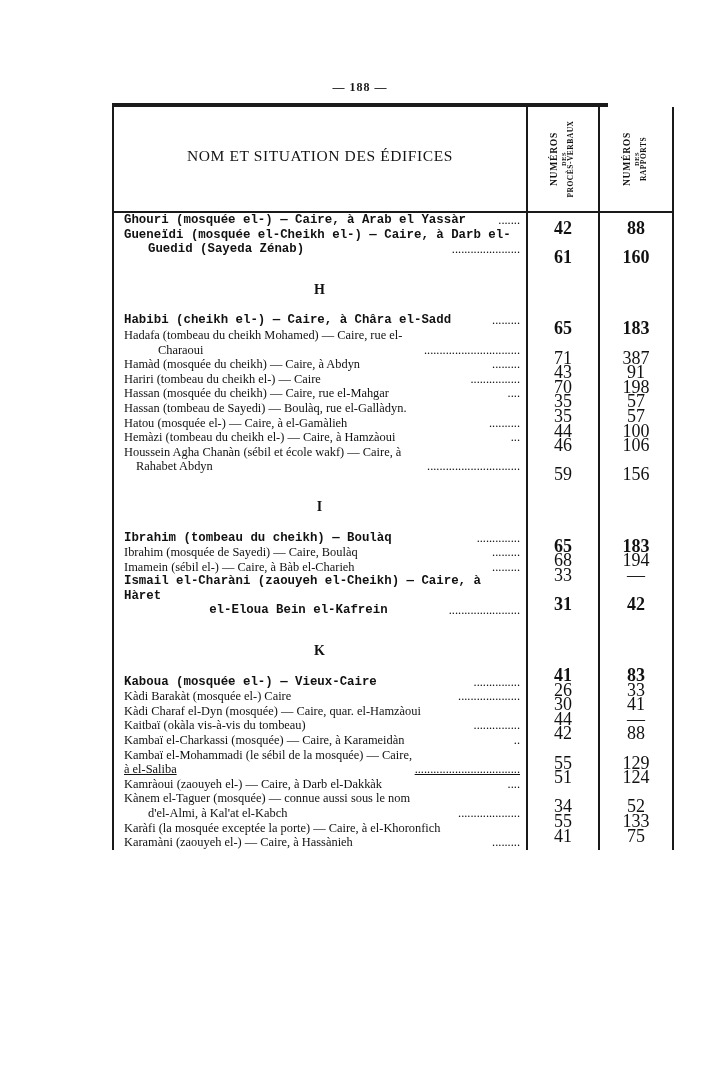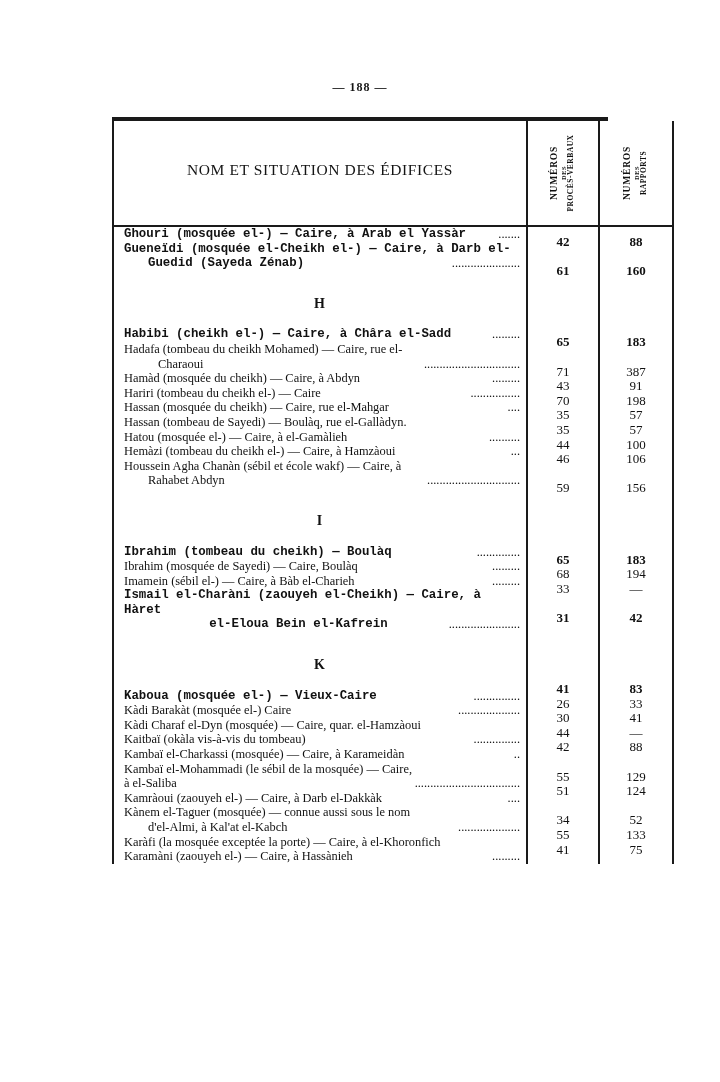--- a/index.html
+++ b/index.html
@@ -24,21 +24,21 @@
   .page-number {
     text-align: center;
     font-family: "Liberation Serif", serif;
     font-weight: bold;
     font-size: 12px;
     letter-spacing: 1px;
     margin-top: 80px;
     color: #161616;
   }
   .table-wrap {
-    margin: 22px auto 0 auto;
+    margin: 8px auto 0 auto;
     width: 496px;
     position: relative;
   }
   .rule-top {
     border-top: 3px solid #1a1a1a;
     border-bottom: 1px solid #1a1a1a;
     height: 2px;
     width: 100%;
     box-sizing: border-box;
   }
@@ -128,21 +128,21 @@
   .letter {
     text-align: center;
     font-weight: bold;
     font-size: 14px;
     letter-spacing: 1px;
   }
   .spacer-lg { height: 26px; }
   .spacer-md { height: 16px; }
 
   .numcol {
-    font-size: 13px;
+    font-size: 18px;
     line-height: 14.6px;
     text-align: center;
     padding-top: 8px;
   }
   .numcol .n { height: 14.6px; }
   .numcol .n.bold { font-weight: bold; }
 </style>
 </head>
 <body>
 
@@ -229,21 +229,21 @@
                   <span class="txt">Hatou (mosquée el-) — Caire, à el-Gamàlieh</span>
                   <span class="dots">..........</span>
                 </div>
                 <div class="entry">
                   <span class="txt">Hemàzi (tombeau du cheikh el-) — Caire, à Hamzàoui</span>
                   <span class="dots">...</span>
                 </div>
                 <div class="entry">
                   <span class="txt">Houssein Agha Chanàn (sébil et école wakf) — Caire, à</span>
                 </div>
-                <div class="entry" style="padding-left: 34px;">
+                <div class="entry" style="padding-left: 22px;">
                   <span class="txt">Rahabet Abdyn</span>
                   <span class="dots">..............................</span>
                 </div>
                 <div class="spacer-lg"></div>
                 <div class="letter">I</div>
                 <div class="spacer-md"></div>
                 <div class="entry bold">
                   <span class="txt">Ibrahim (tombeau du cheikh) — Boulàq</span>
                   <span class="dots">..............</span>
                 </div>
@@ -280,21 +280,21 @@
                   <span class="txt">Kaitbaï (okàla vis-à-vis du tombeau)</span>
                   <span class="dots">...............</span>
                 </div>
                 <div class="entry">
                   <span class="txt">Kambaï el-Charkassi (mosquée) — Caire, à Karameidàn</span>
                   <span class="dots">..</span>
                 </div>
                 <div class="entry">
                   <span class="txt">Kambaï el-Mohammadi (le sébil de la mosquée) — Caire,</span>
                 </div>
-                <div class="entry" style="">
+                <div class="entry" style=" text-decoration: underline;">
                   <span class="txt">à el-Saliba</span>
                   <span class="dots">..................................</span>
                 </div>
                 <div class="entry">
                   <span class="txt">Kamràoui (zaouyeh el-) — Caire, à Darb el-Dakkàk</span>
                   <span class="dots">....</span>
                 </div>
                 <div class="entry">
                   <span class="txt">Kànem el-Taguer (mosquée) — connue aussi sous le nom</span>
                 </div>

